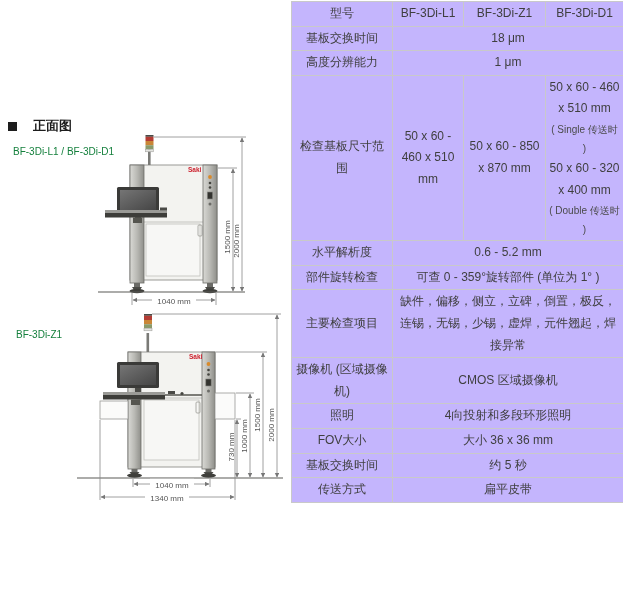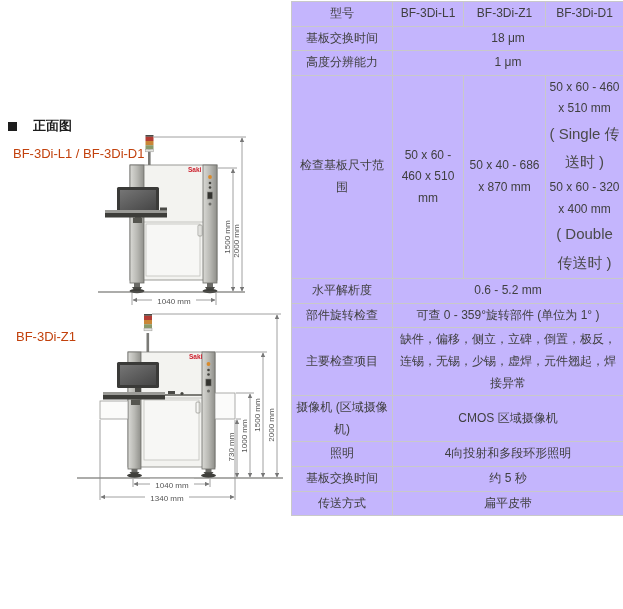--- a/index.html
+++ b/index.html
@@ -3,31 +3,31 @@
 <meta charset="utf-8">
 <style>
   html,body{margin:0;padding:0;background:#fff;}
   #page{position:relative;width:623px;height:609px;overflow:hidden;background:#fff;
         font-family:"Liberation Sans","DejaVu Sans",sans-serif;color:#3f3f3f;}
   
   #left-panel{position:absolute;left:0;top:0;width:291px;height:609px;}
   .section-header{position:absolute;left:8px;top:117px;display:flex;align-items:center;gap:16px;
                   font-size:13px;font-weight:700;color:#1d1d1d;}
   .section-header .sq{width:9px;height:9px;background:#1d1d1d;display:inline-block;}
-  .model-label{position:absolute;font-size:13px;color:#c2410c;white-space:nowrap;}
+  .model-label{position:absolute;font-size:10px;color:#15803d;white-space:nowrap;}
   #label-m1{left:13px;top:146px;}
   #label-m2{left:16px;top:329px;}
   svg text.dim{font-size:8px;fill:#555;font-family:"Liberation Sans",sans-serif;}
   svg text.brand{font-size:6.5px;font-weight:bold;fill:#cc1f2d;font-family:"Liberation Sans",sans-serif;}
   
   #table-wrap{position:absolute;left:291px;top:1px;width:332px;}
   table.spec{border-collapse:collapse;table-layout:fixed;width:332px;font-size:12px;color:#3f3f3f;}
   table.spec td{border:1px solid #c9c9c9;text-align:center;vertical-align:middle;
                 padding:1px 3px;line-height:1.8;word-wrap:break-word;background:#c4b5fd;}
-  td .small-note{font-size:15px;line-height:1.9;color:#4a4a4a;}
+  td .small-note{font-size:10px;line-height:1.9;color:#4a4a4a;}
 </style>
 </head>
 <body>
 
 <div id="page">
 
   <div id="left-panel">
 
     <div class="section-header">
       <span class="sq"></span>
@@ -237,21 +237,21 @@
             <td>基板交换时间</td>
             <td colspan="3">18 μm</td>
           </tr>
           <tr>
             <td>高度分辨能力</td>
             <td colspan="3">1 μm</td>
           </tr>
           <tr>
             <td>检查基板尺寸范围</td>
             <td>50 x 60 - 460 x 510 mm</td>
-            <td>50 x 40 - 686 x 870 mm</td>
+            <td>50 x 60 - 850 x 870 mm</td>
             <td>
               <div>50 x 60 - 460 x 510 mm</div>
               <div class="small-note">( Single 传送时 )</div>
               <div>50 x 60 - 320 x 400 mm</div>
               <div class="small-note">( Double 传送时 )</div>
             </td>
           </tr>
           <tr>
             <td>水平解析度</td>
             <td colspan="3">0.6 - 5.2 mm</td>
@@ -266,20 +266,24 @@
           </tr>
           <tr>
             <td>摄像机 (区域摄像机)</td>
             <td colspan="3">CMOS 区域摄像机</td>
           </tr>
           <tr>
             <td>照明</td>
             <td colspan="3">4向投射和多段环形照明</td>
           </tr>
           <tr>
+            <td>FOV大小</td>
+            <td colspan="3">大小 36 x 36 mm</td>
+          </tr>
+          <tr>
             <td>基板交换时间</td>
             <td colspan="3">约 5 秒</td>
           </tr>
           <tr>
             <td>传送方式</td>
             <td colspan="3">扁平皮带</td>
           </tr>
         </tbody>
     </table>
   </div>

